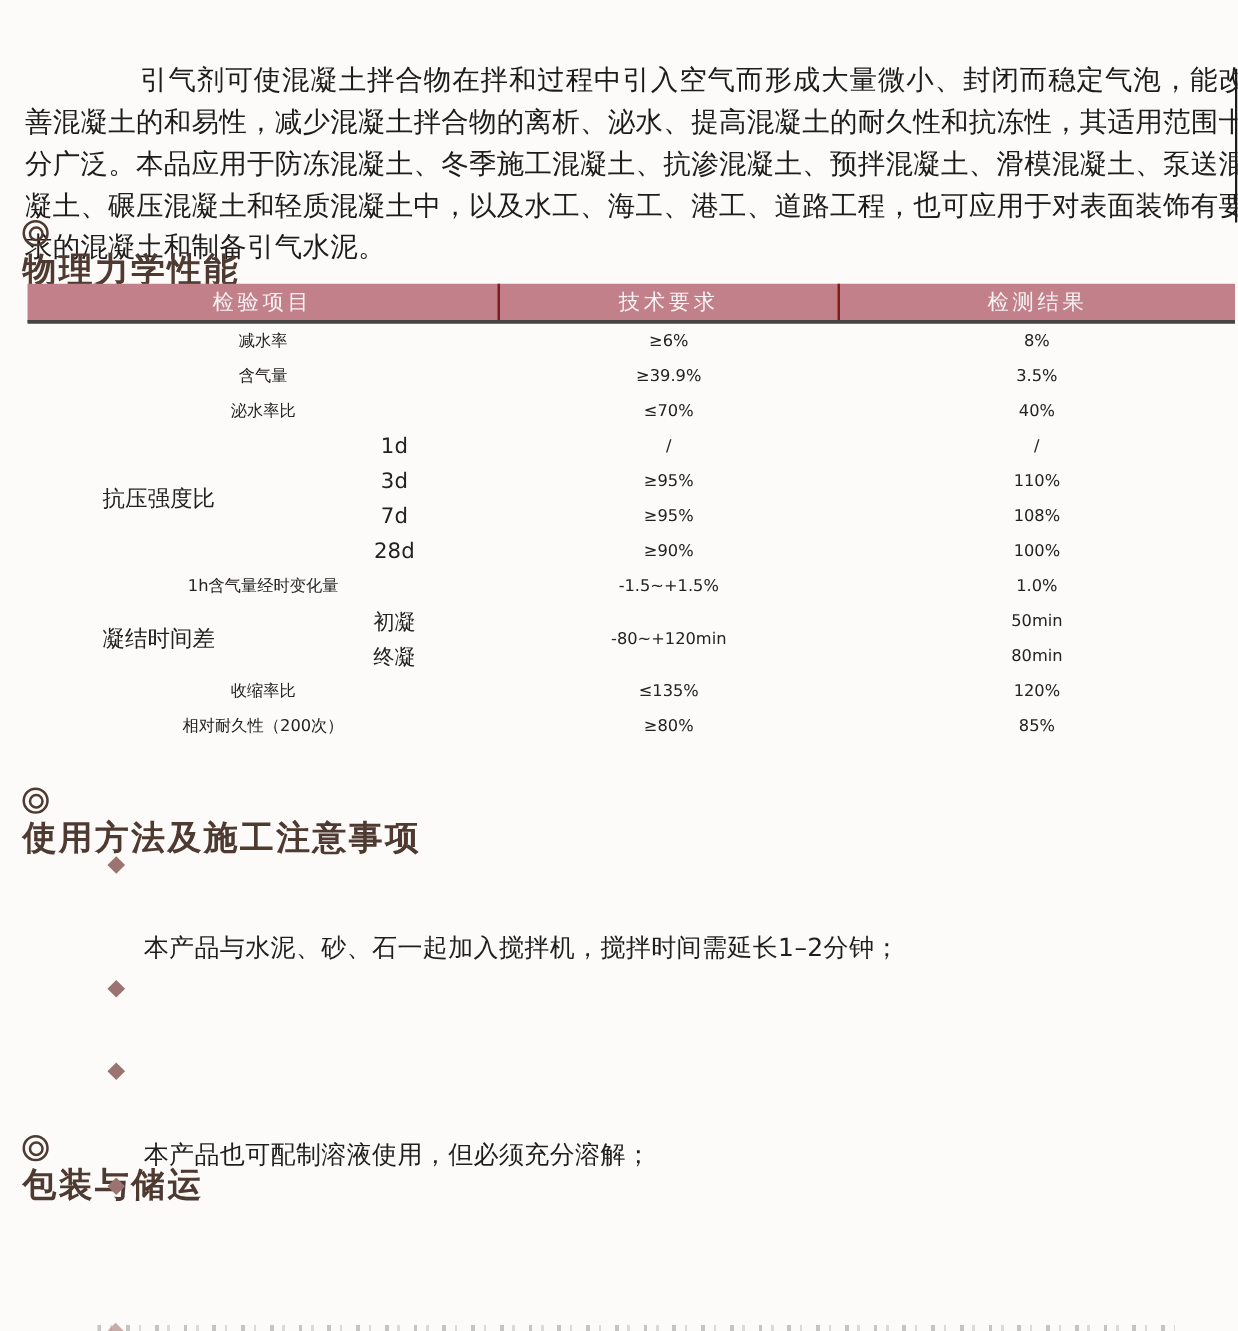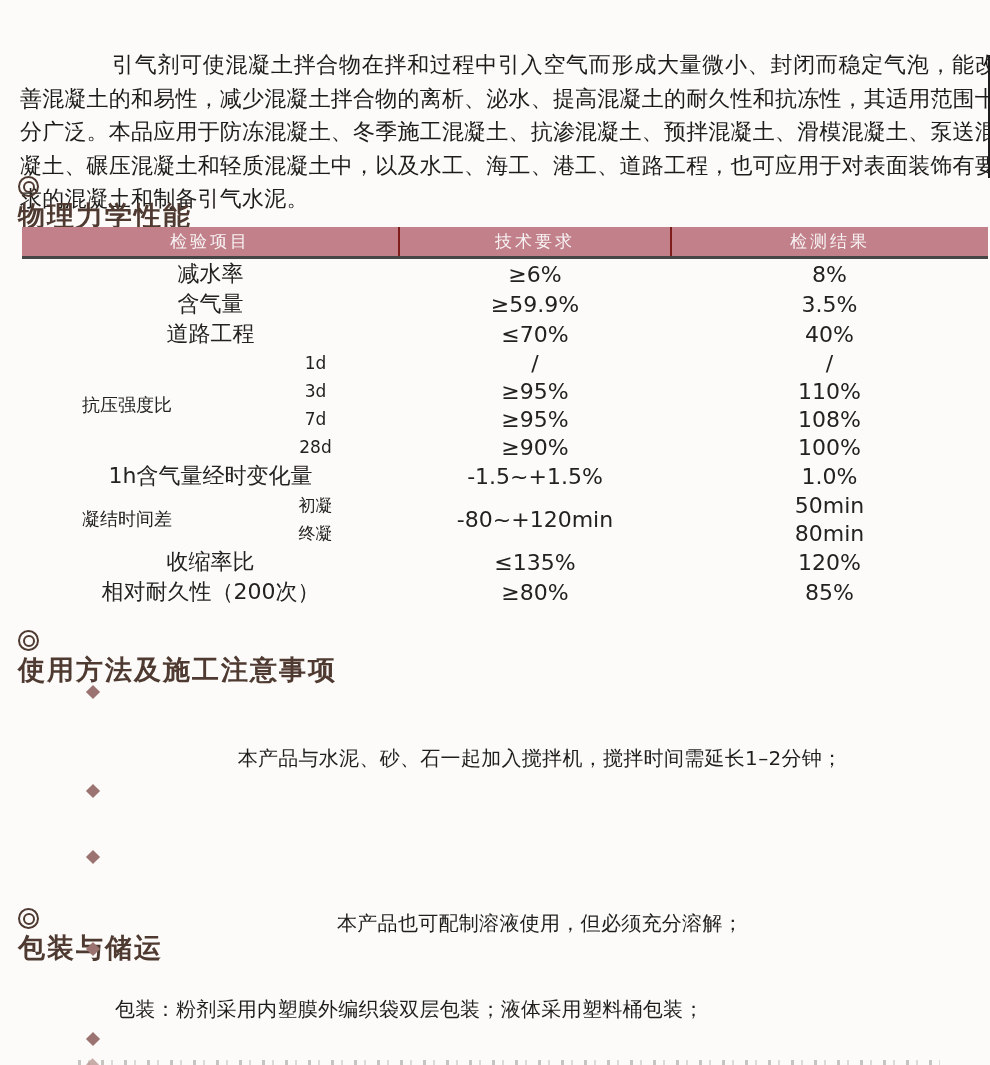--- a/index.html
+++ b/index.html
@@ -42,36 +42,36 @@
   .spec-table col.c-sub{width:167px;}
   .spec-table col.c-req{width:272px;}
   .spec-table col.c-res{width:317px;}
   .spec-table th{
     background:#c1808a;color:#f7f2f3;font-weight:normal;
     font-size:17px;height:27px;letter-spacing:3px;
     border-bottom:3px solid #454545;
   }
   .spec-table th.sep{border-left:2px solid #7f1d1d;}
   .spec-table td{
-    height:28px;font-size:22px;text-align:center;vertical-align:middle;
+    height:28px;font-size:13px;text-align:center;vertical-align:middle;
     color:#242220;padding:0;
   }
   .spec-table td.group{font-size:18px;}
   .spec-table td.sub{font-size:17px;}
 
   
   .bullets{
     position:absolute;left:85px;width:880px;margin:0;padding:0;list-style:none;
   }
   .bullets li{
     position:relative;padding-left:30px;font-size:20px;color:#201e1c;
     letter-spacing:0.3px;white-space:pre-line;
   }
   .usage-list{top:676px;}
-  .usage-list li{line-height:33px;text-align:center;}
+  .usage-list li{line-height:33px;}
   .pack-list{top:934px;}
   .pack-list li{line-height:30px;}
   .diamond{
     position:absolute;left:3px;width:10px;height:10px;background:#9b7370;
     transform:rotate(45deg);
   }
   .usage-list .diamond{top:11px;}
   .pack-list .diamond{top:10px;}
 
   
@@ -114,25 +114,25 @@
     </tr>
   </thead>
   <tbody>
     <tr>
       <td colspan="2">减水率</td>
       <td>≥6%</td>
       <td>8%</td>
     </tr>
     <tr>
       <td colspan="2">含气量</td>
-      <td>≥59.9%</td>
+      <td>≥39.9%</td>
       <td>3.5%</td>
     </tr>
     <tr>
-      <td colspan="2">道路工程</td>
+      <td colspan="2">泌水率比</td>
       <td>≤70%</td>
       <td>40%</td>
     </tr>
     <tr>
       <td rowspan="4" class="group">抗压强度比</td>
       <td class="sub">1d</td>
       <td>/</td>
       <td>/</td>
     </tr>
     <tr>
@@ -199,24 +199,20 @@
 </ul>
 
 <div class="section-heading h3">
   <span class="ring"></span>
   <span>包装与储运</span>
 </div>
 
 <ul class="bullets pack-list">
   <li>
     <span class="diamond"></span>
-    <span>包装：粉剂采用内塑膜外编织袋双层包装；液体采用塑料桶包装；</span>
-  </li>
-  <li>
-    <span class="diamond"></span>
     
   </li>
 
 </ul>
 
 <div class="edge-line"></div>
 <div class="cutoff-line"></div>
 <div class="cutoff-diamond"></div>
 
 </body></html>

